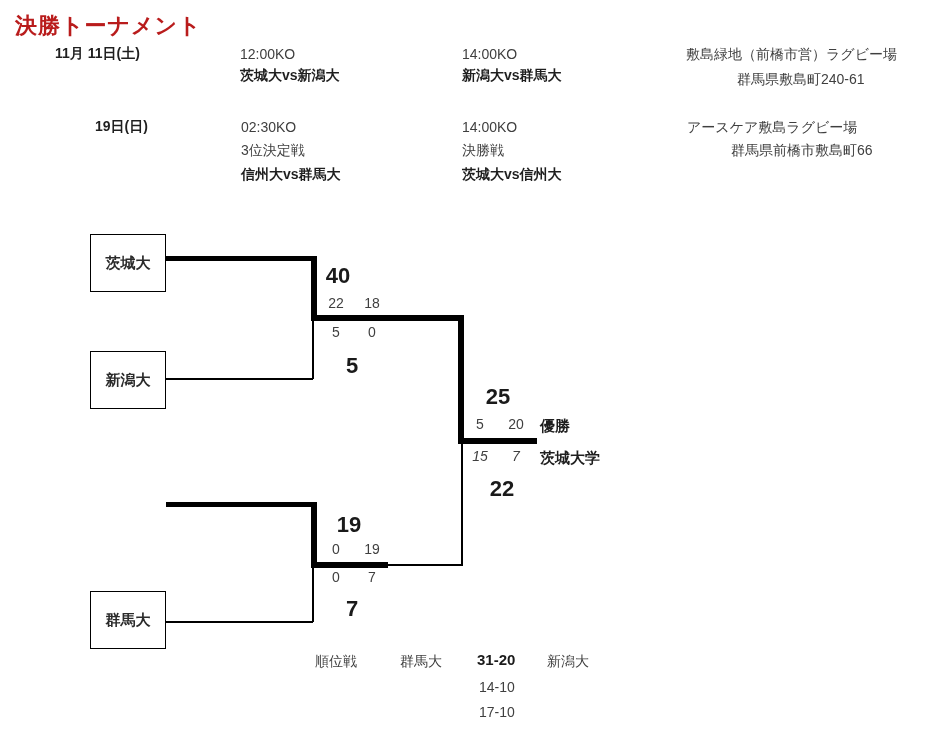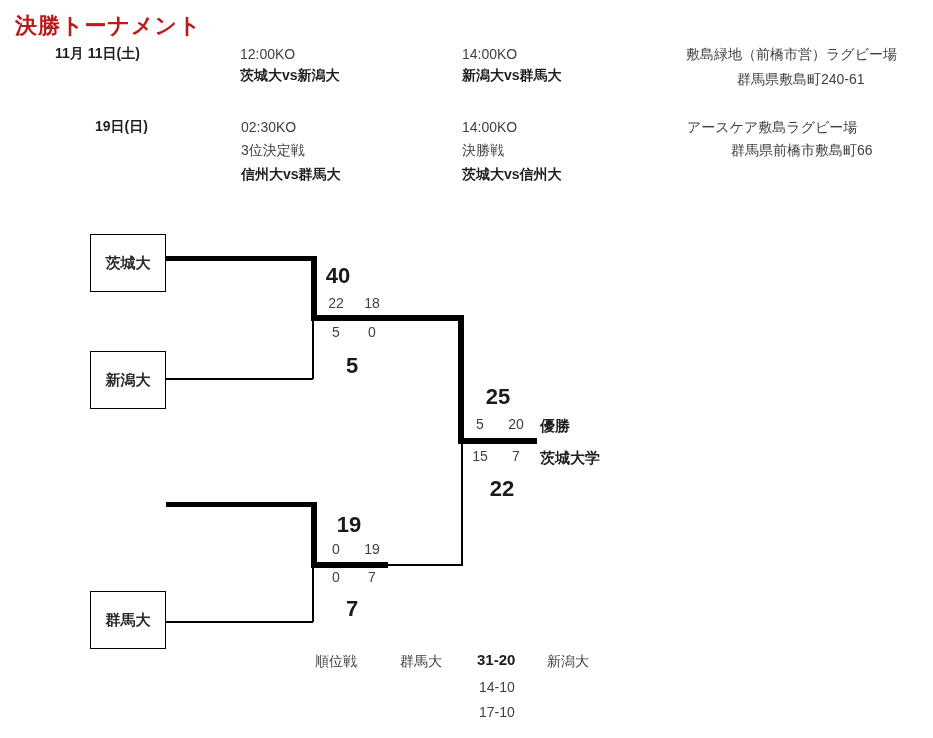--- a/index.html
+++ b/index.html
@@ -89,21 +89,21 @@
     <span>0</span>
   </div>
   <div class="total" style="left:337px;top:354px;">5</div>
 
   <div class="total" style="left:483px;top:385px;">25</div>
   <div class="halves" style="left:466px;top:417px;">
     <span>5</span>
     <span>20</span>
   </div>
   <div class="champ" style="left:540px;top:417px;">優勝</div>
-  <div class="halves" style="left:466px;top:449px;">
+  <div class="halves" style="left:466px;top:449px;font-style:italic;">
     <span>15</span>
     <span>7</span>
   </div>
   <div class="champ" style="left:540px;top:449px;">茨城大学</div>
   <div class="total" style="left:487px;top:477px;">22</div>
 
   <div class="total" style="left:334px;top:513px;">19</div>
   <div class="halves" style="left:322px;top:542px;">
     <span>0</span>
     <span>19</span>

